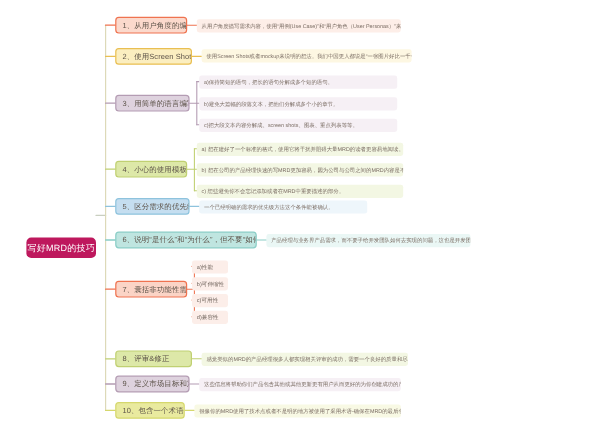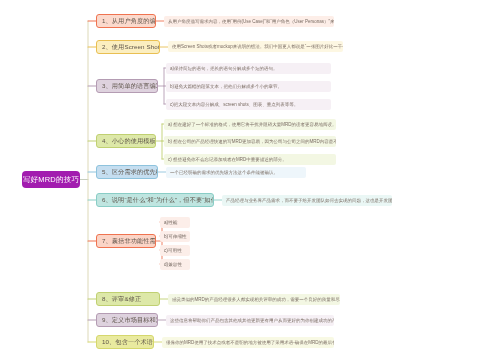--- a/index.html
+++ b/index.html
@@ -18,28 +18,29 @@
     box-sizing:border-box;
     border-radius:3px;
     display:flex;
     align-items:center;
     white-space:nowrap;
     overflow:hidden;
   }
 
   
   .root{
-    background:#a21caf;
+    background:#be185d;
     color:#ffffff;
     border-radius:4px;
     font-size:7.5px;
     padding:0 6px;
     height:17px;
     letter-spacing:.2px;
     justify-content:center;
+    margin-top:27px;
   }
 
   
   .branch{
     height:14px;
     padding:0 5px;
     font-size:6.2px;
     color:#5c5248;
     border-radius:3px;
     letter-spacing:.1px;

